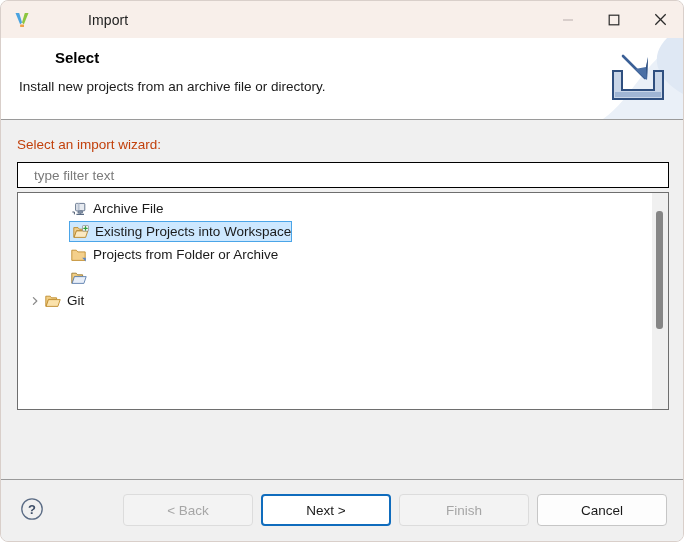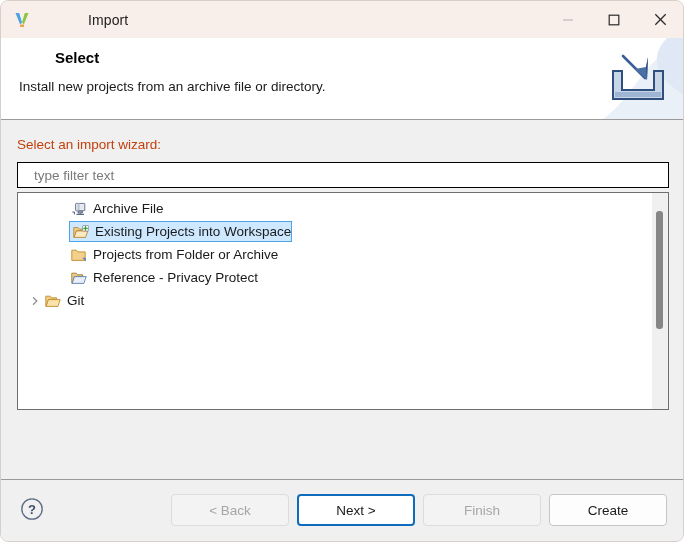--- a/index.html
+++ b/index.html
@@ -236,21 +236,21 @@
     justify-content: center;
   }
   .btn-row {
     position: absolute;
     right: 16px;
     top: 14px;
     display: flex;
     gap: 8px;
   }
   .btn {
-    width: 118px;
+    width: 130px;
     height: 32px;
     box-sizing: border-box;
     background: #fdfdfd;
     border: 1px solid #c6c6c6;
     border-radius: 4px;
     font-family: "Liberation Sans", sans-serif;
     font-size: 13.5px;
     color: #1a1a1a;
     display: flex;
     align-items: center;
@@ -373,21 +373,20 @@
           </div>
           <div class="tree-row">
             <div class="twisty"></div>
             <div class="indent"></div>
             <div class="row-icon">
               <svg width="16" height="14" viewBox="0 0 16 14">
                 <path d="M0.8 12.2 L0.8 2.2 L5.2 2.2 L6.6 3.8 L11.6 3.8 L11.6 5.4 L3.6 5.4 L1.4 12.2 Z" fill="#f2cf86" stroke="#9c7a33" stroke-width="0.9" stroke-linejoin="round"></path>
                 <path d="M3.4 5.6 L15.2 5.6 L12.9 12.4 L1.1 12.4 Z" fill="#e8eef8" stroke="#5b7fae" stroke-width="0.9" stroke-linejoin="round"></path>
               </svg>
             </div>
-            <div class="row-label">Reference - Privacy Protect</div>
           </div>
           <div class="tree-row">
             <div class="twisty">
               <svg width="10" height="10" viewBox="0 0 10 10">
                 <path d="M3.4 1.6 L6.8 5 L3.4 8.4" fill="none" stroke="#8a8a8a" stroke-width="1.25" stroke-linecap="round" stroke-linejoin="round"></path>
               </svg>
             </div>
             <div class="row-icon">
               <svg width="16" height="14" viewBox="0 0 16 14">
                 <path d="M0.8 12.2 L0.8 2.2 L5.2 2.2 L6.6 3.8 L11.6 3.8 L11.6 5.4 L3.6 5.4 L1.4 12.2 Z" fill="#f2cf86" stroke="#c08c2e" stroke-width="0.9" stroke-linejoin="round"></path>
@@ -408,17 +407,17 @@
     <div class="help-btn">
       <svg width="24" height="24" viewBox="0 0 24 24">
         <circle cx="12" cy="12" r="10.2" fill="none" stroke="#5a6b84" stroke-width="1.3"></circle>
         <text x="12" y="16.6" text-anchor="middle" font-family="Liberation Sans, sans-serif" font-size="13" font-weight="bold" fill="#3d4d66">?</text>
       </svg>
     </div>
     <div class="btn-row" id="btn-row">
         <button class="btn disabled" disabled="">&lt; Back</button>
         <button class="btn default">Next &gt;</button>
         <button class="btn disabled" disabled="">Finish</button>
-        <button class="btn">Create</button>
+        <button class="btn">Cancel</button>
       </div>
   </div>
 
 </div>
 
 </body></html>

